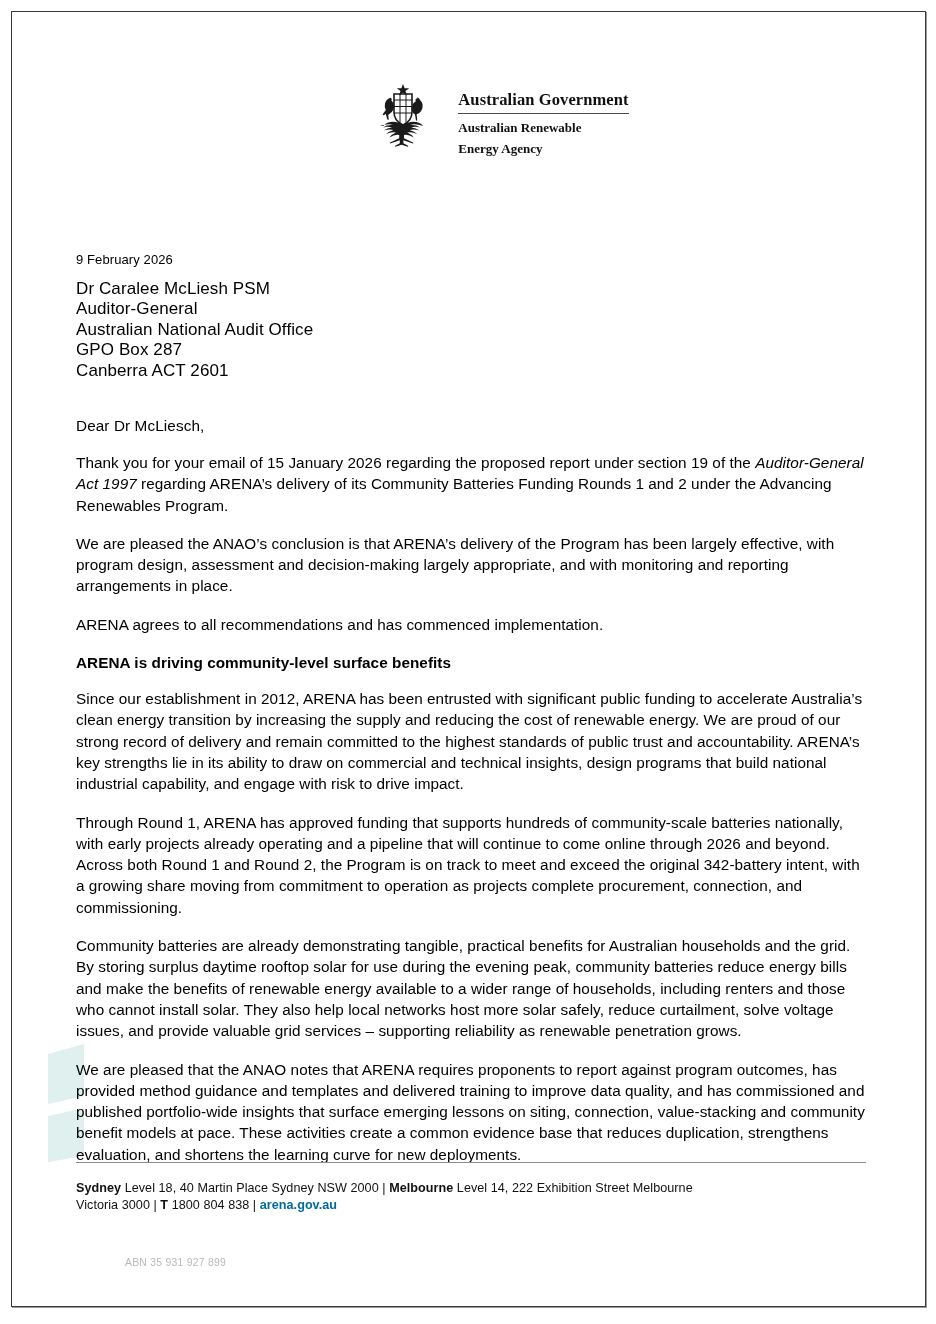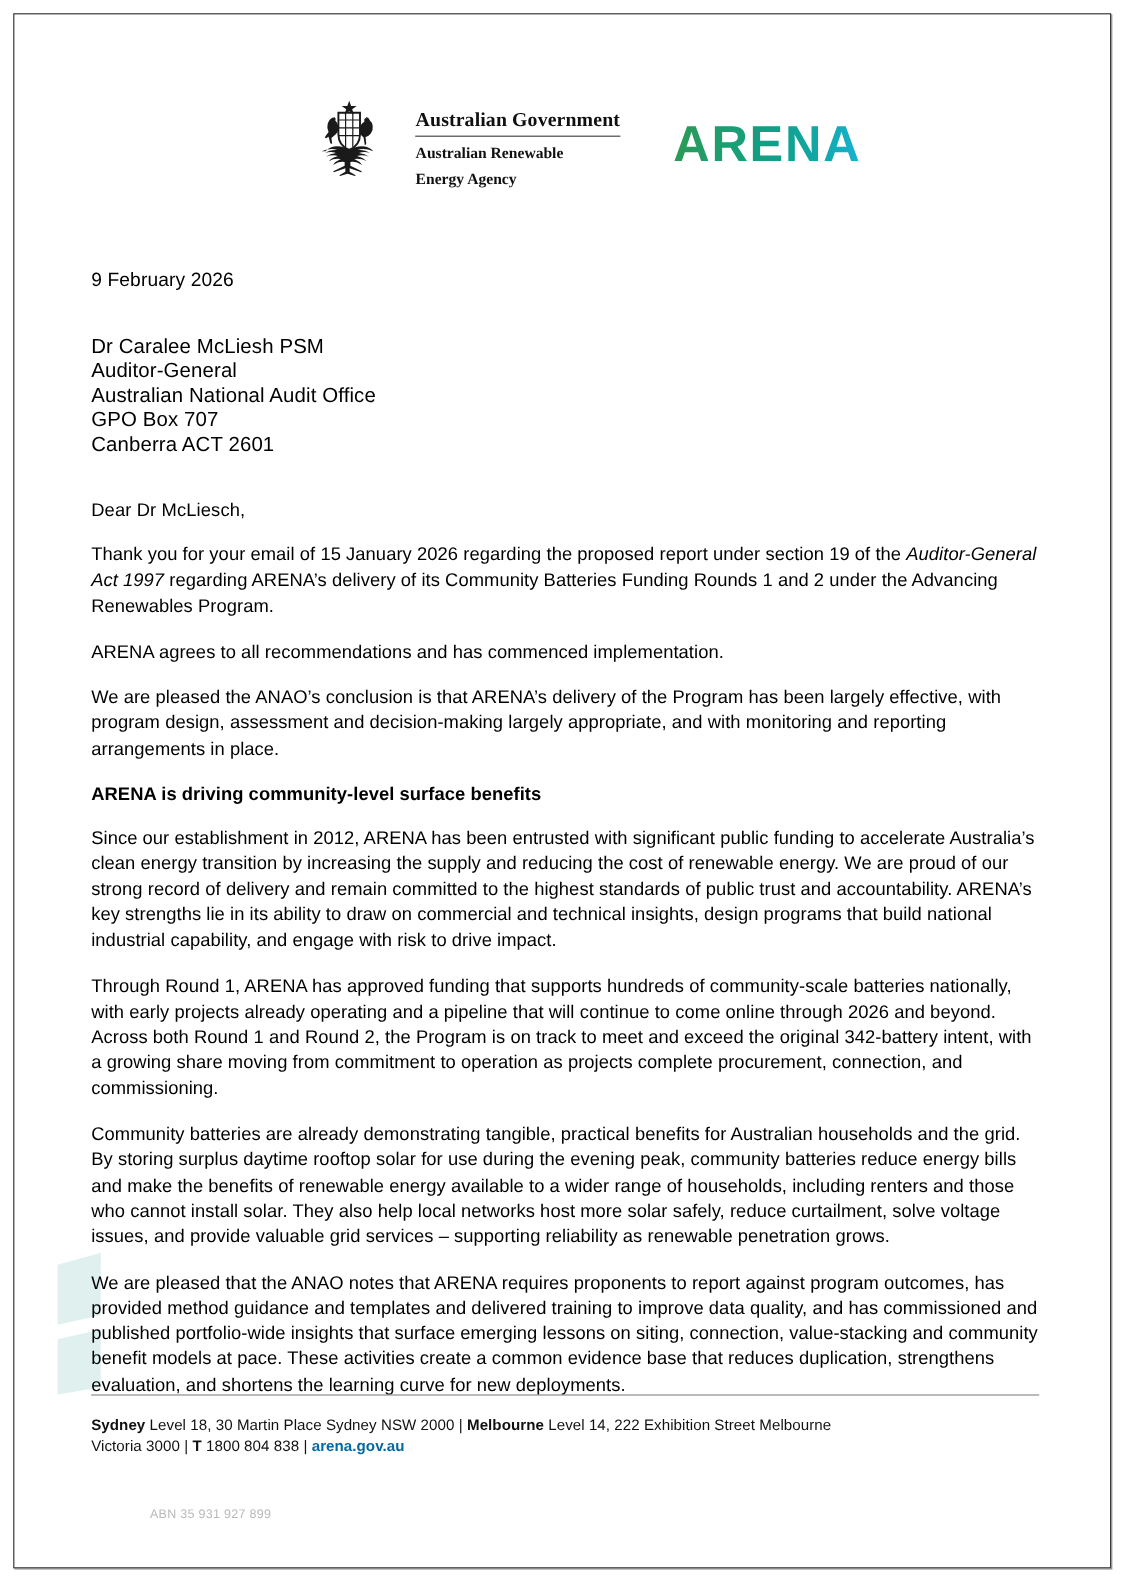--- a/index.html
+++ b/index.html
@@ -93,22 +93,22 @@
     margin-top: 4px;
   }
   .arena-logo {
     margin-top: 18px;
     width: 180px;
     height: 46px;
   }
   .date {
     position: absolute;
     left: 64px;
-    top: 212px;
-    font-size: 16px;
+    top: 238px;
+    font-size: 13px;
     line-height: 20px;
     letter-spacing: 0.1px;
   }
   .addressee {
     position: absolute;
     left: 64px;
     top: 267px;
     font-size: 17px;
     line-height: 20.4px;
     letter-spacing: 0.1px;
@@ -221,73 +221,59 @@
         </div>
         <div class="govtext">
           <div class="line1">Australian Government</div>
           <div class="line2">
             <div>Australian Renewable</div>
             <div>Energy Agency</div>
           </div>
         </div>
       </div>
 
-      <div class="arena-logo">
-        <svg viewBox="0 0 180 46" width="180" height="46" aria-hidden="true">
-          <defs>
-            <linearGradient id="arenaGrad" x1="0" y1="0" x2="1" y2="0">
-              <stop offset="0%" stop-color="#2c9a55"></stop>
-              <stop offset="28%" stop-color="#1c9e72"></stop>
-              <stop offset="55%" stop-color="#119f88"></stop>
-              <stop offset="78%" stop-color="#10a8a9"></stop>
-              <stop offset="100%" stop-color="#19b2d3"></stop>
-            </linearGradient>
-          </defs>
-          <text x="0" y="36" font-family="Liberation Sans, sans-serif" font-size="42" font-weight="bold" letter-spacing="1.5" fill="url(#arenaGrad)">ARENA</text>
-        </svg>
-      </div>
     </div>
   </div>
 
   <div class="date">9 February 2026</div>
 
   <div class="addressee">
     <div>Dr Caralee McLiesh PSM</div>
     <div>Auditor-General</div>
     <div>Australian National Audit Office</div>
-    <div>GPO Box 707</div>
+    <div>GPO Box 287</div>
     <div>Canberra ACT 2601</div>
   </div>
 
   <div class="salutation">Dear Dr McLiesch,</div>
 
   <div class="content">
     <p><span>Thank you for your email of 15 January 2026 regarding the proposed report under section 19 of the </span><em>Auditor-General Act 1997</em><span> regarding ARENA’s delivery of its Community Batteries Funding Rounds 1 and 2 under the Advancing Renewables Program.</span></p>
 
+    <p>We are pleased the ANAO’s conclusion is that ARENA’s delivery of the Program has been largely effective, with program design, assessment and decision-making largely appropriate, and with monitoring and reporting arrangements in place.</p>
+
     <p>ARENA agrees to all recommendations and has commenced implementation.</p>
 
-    <p>We are pleased the ANAO’s conclusion is that ARENA’s delivery of the Program has been largely effective, with program design, assessment and decision-making largely appropriate, and with monitoring and reporting arrangements in place.</p>
-
     <h2 class="tight-top">ARENA is driving community-level surface benefits</h2>
 
     <p>Since our establishment in 2012, ARENA has been entrusted with significant public funding to accelerate Australia’s clean energy transition by increasing the supply and reducing the cost of renewable energy. We are proud of our strong record of delivery and remain committed to the highest standards of public trust and accountability. ARENA’s key strengths lie in its ability to draw on commercial and technical insights, design programs that build national industrial capability, and engage with risk to drive impact.</p>
 
     <p>Through Round 1, ARENA has approved funding that supports hundreds of community-scale batteries nationally, with early projects already operating and a pipeline that will continue to come online through 2026 and beyond. Across both Round 1 and Round 2, the Program is on track to meet and exceed the original 342-battery intent, with a growing share moving from commitment to operation as projects complete procurement, connection, and commissioning.</p>
 
     <p>Community batteries are already demonstrating tangible, practical benefits for Australian households and the grid. By storing surplus daytime rooftop solar for use during the evening peak, community batteries reduce energy bills and make the benefits of renewable energy available to a wider range of households, including renters and those who cannot install solar. They also help local networks host more solar safely, reduce curtailment, solve voltage issues, and provide valuable grid services – supporting reliability as renewable penetration grows.</p>
 
 
     <p>We are pleased that the ANAO notes that ARENA requires proponents to report against program outcomes, has provided method guidance and templates and delivered training to improve data quality, and has commissioned and published portfolio-wide insights that surface emerging lessons on siting, connection, value-stacking and community benefit models at pace. These activities create a common evidence base that reduces duplication, strengthens evaluation, and shortens the learning curve for new deployments.</p>
   </div>
 
   <div class="footer-rule"></div>
 
   <div class="footer">
 
-    <div class="fline"><b>Sydney</b><span> Level 18, 30 Martin Place Sydney NSW 2000 </span><span class="sep">| </span><b>Melbourne</b><span> Level 14, 222 Exhibition Street Melbourne</span></div>
+    <div class="fline"><b>Sydney</b><span> Level 18, 40 Martin Place Sydney NSW 2000 </span><span class="sep">| </span><b>Melbourne</b><span> Level 14, 222 Exhibition Street Melbourne</span></div>
 
     <div class="fline"><span>Victoria 3000 </span><span class="sep">| </span><b>T</b><span> 1800 804 838 </span><span class="sep">| </span><span class="weblink">arena.gov.au</span></div>
   </div>
 
   <div class="abn">ABN 35 931 927 899</div>
 
 </div>
 </div>
 
 </body></html>

